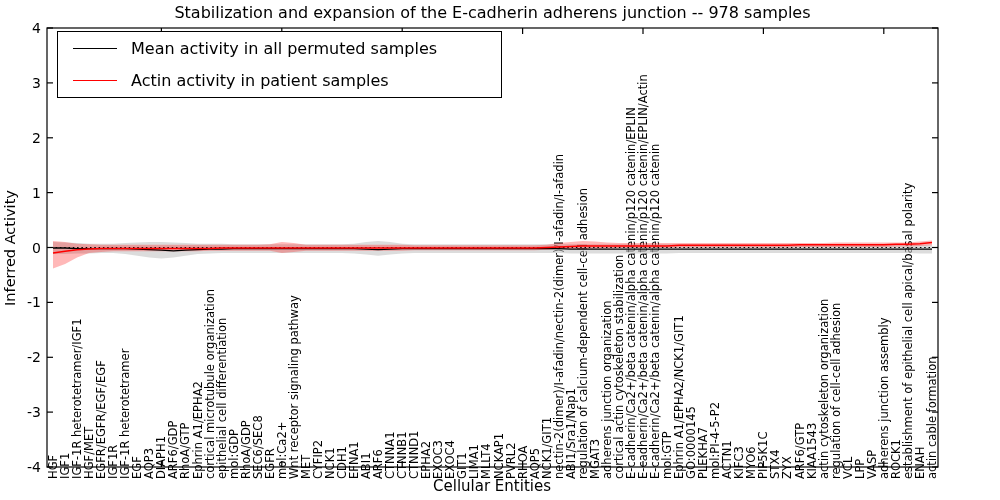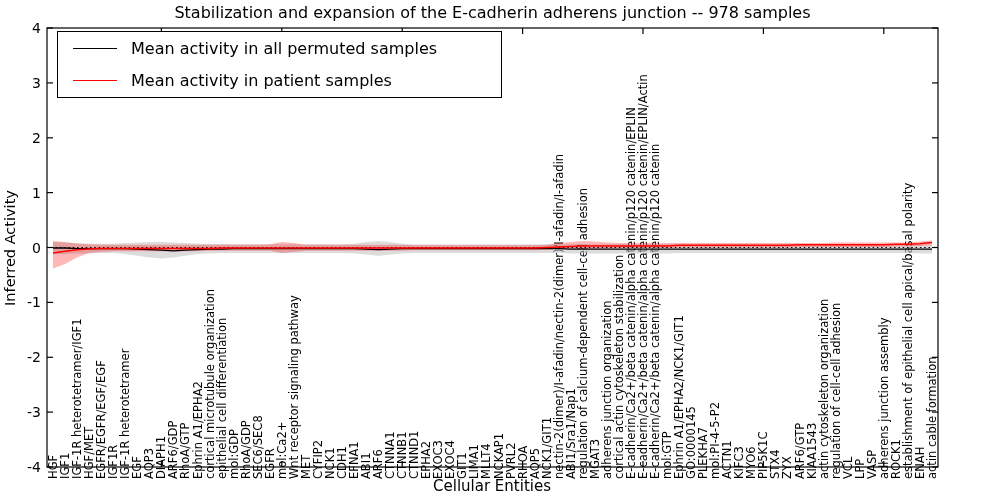--- a/index.html
+++ b/index.html
@@ -164,15 +164,15 @@
     <line x1="883.8" y1="467" x2="883.8" y2="461" stroke="#000" stroke-width="1.2"></line>
   </svg>
 
 <div id="legend">
   <div class="legend-row">
     <span class="legend-line" style="border-color:#000000;"></span>
     <span class="legend-text">Mean activity in all permuted samples</span>
   </div>
   <div class="legend-row">
     <span class="legend-line" style="border-color:#ff0000;"></span>
-    <span class="legend-text">Mean activity in patient samples</span>
+    <span class="legend-text">Actin activity in patient samples</span>
   </div>
 </div>
 
 </body></html>

